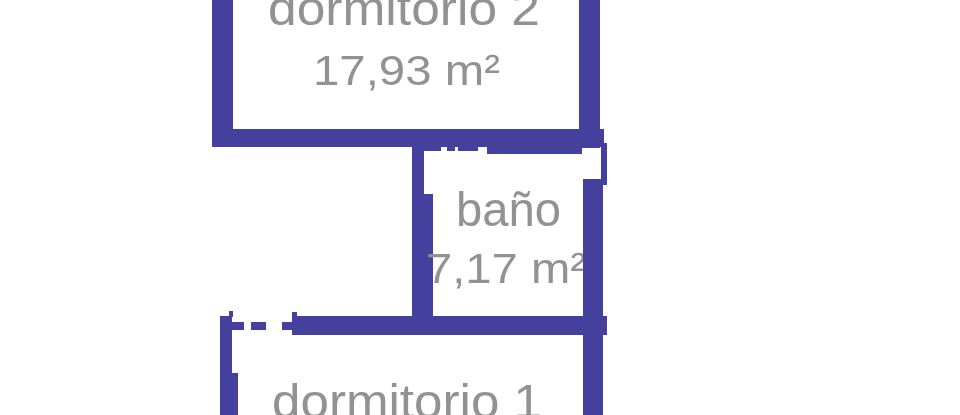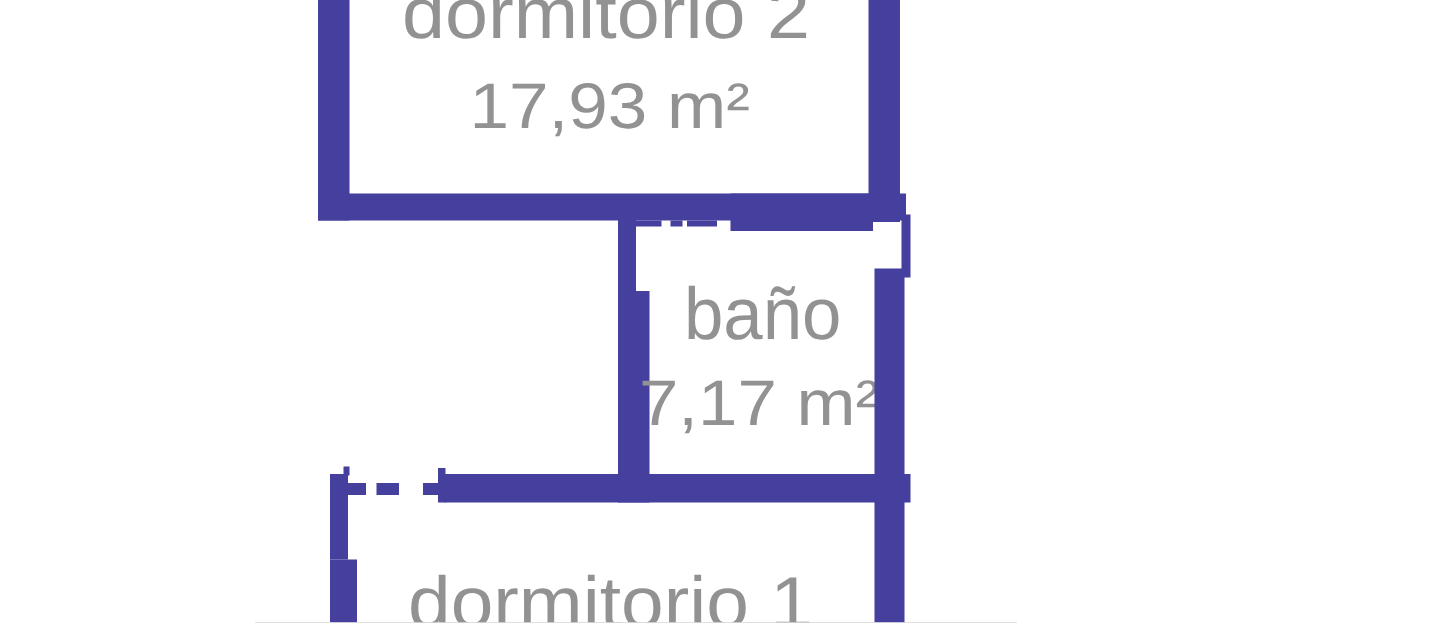--- a/index.html
+++ b/index.html
@@ -1,16 +1,16 @@
 <!DOCTYPE html>
 <html><head>
 <meta charset="utf-8">
 <style>
   html,body{margin:0;padding:0;background:#ffffff;}
-  .page{position:relative;width:960px;height:415px;background:#737373;overflow:hidden;}
+  .page{position:relative;width:960px;height:415px;background:#eab308;overflow:hidden;}
   svg{display:block;}
   text{font-family:"Liberation Sans", sans-serif;fill:#929292;}
 </style>
 </head>
 <body>
 <div class="page">
 <svg width="960" height="415" viewBox="0 0 960 415" xmlns="http://www.w3.org/2000/svg">
 
   <rect x="0" y="0" width="960" height="415" fill="#ffffff"></rect>
 

